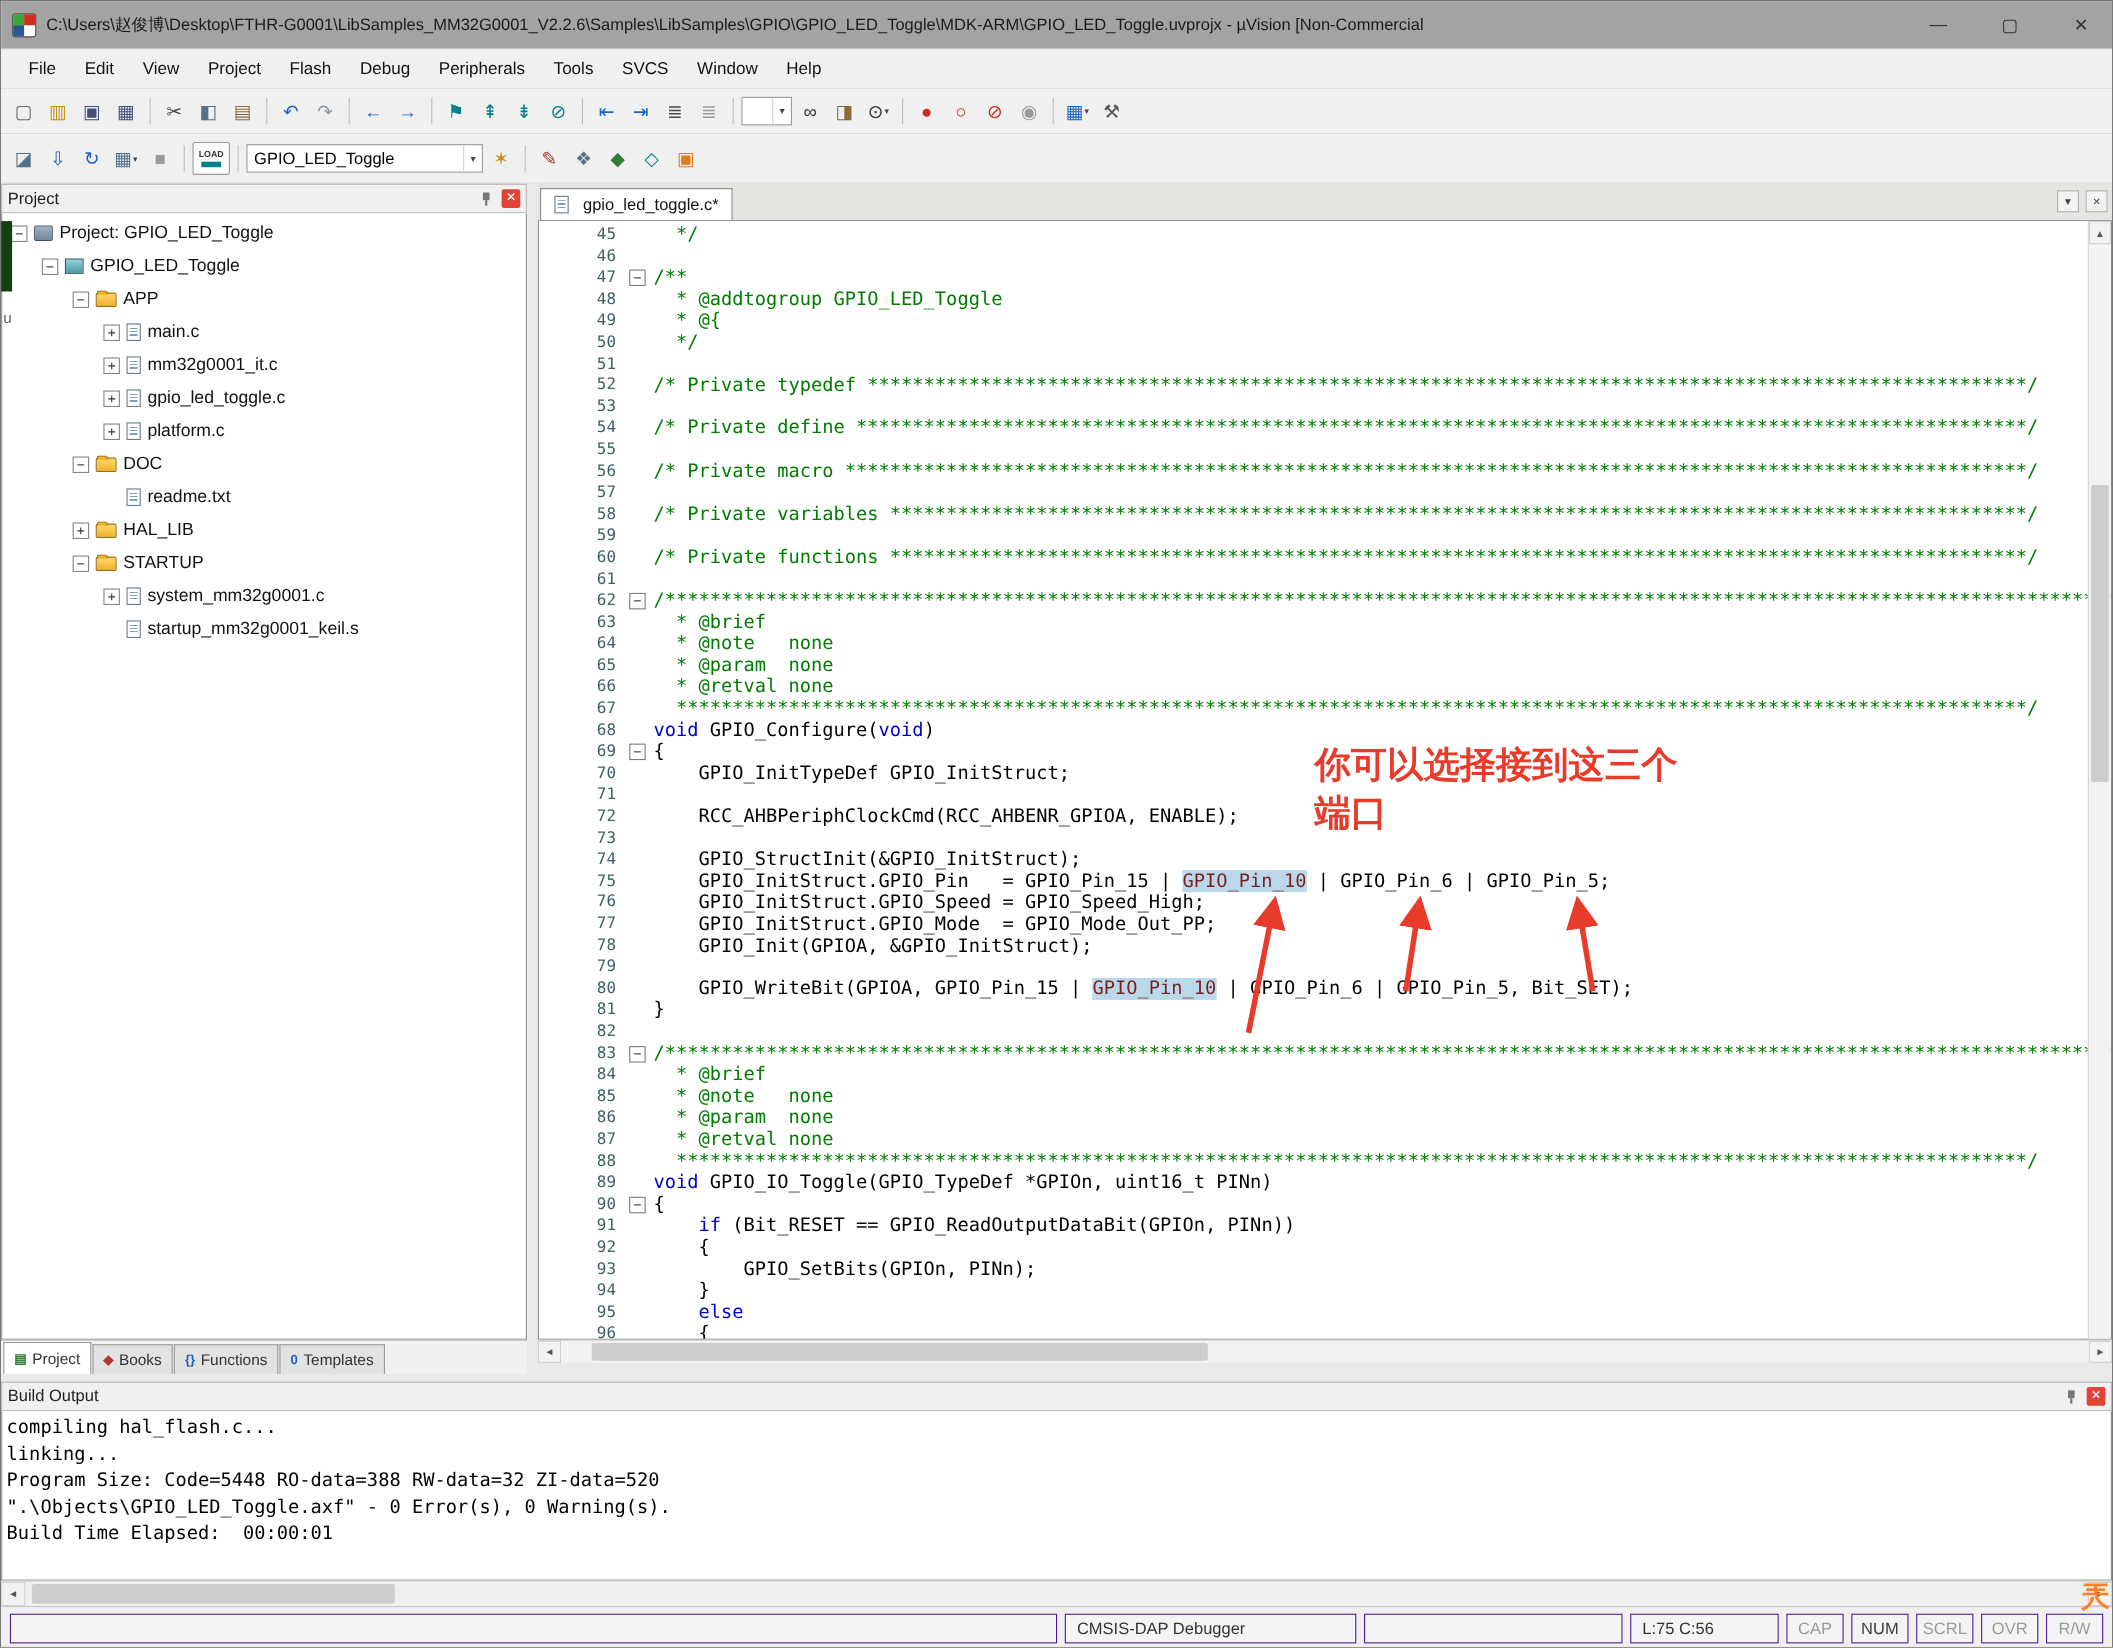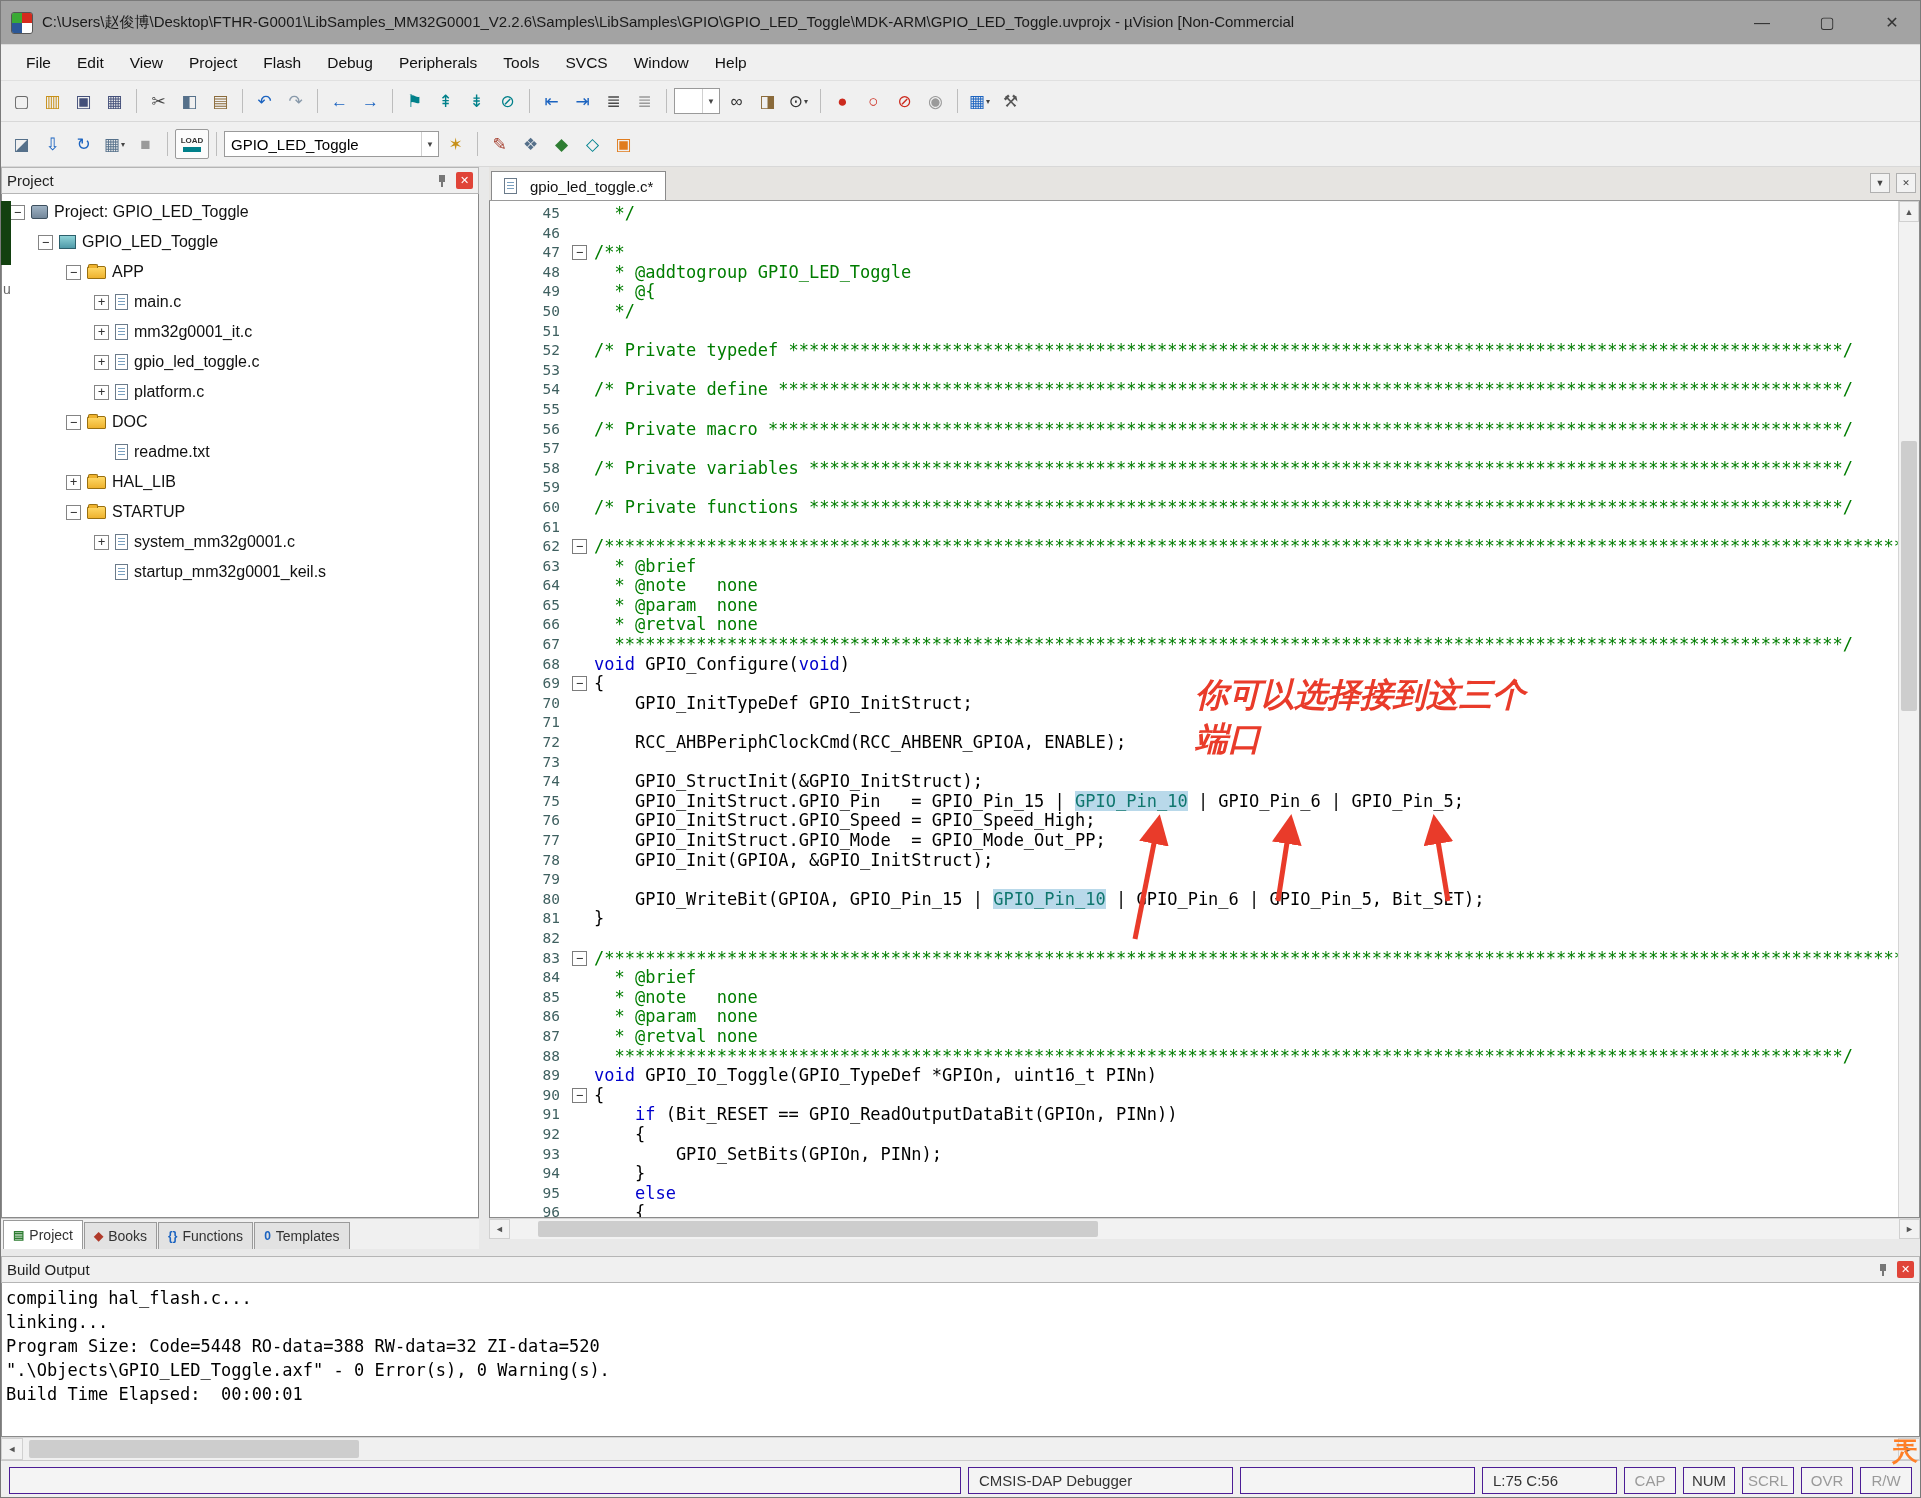--- a/index.html
+++ b/index.html
@@ -67,22 +67,22 @@
   .tabbar-btns { position:absolute; right:4px; top:6px; display:flex; gap:6px; }
   .tabbar-btn { width:20px; height:20px; border:1px solid #b0b0b0; background:#f2f2f2; font-size:9px; color:#444; display:flex; align-items:center; justify-content:center; }
   .code-wrap { flex:1; position:relative; background:#fff; border:1px solid #8a8a8a; border-top:none; overflow:hidden; }
   .code-lines { padding-top:3px; }
   .crow { display:flex; white-space:pre; font-family:"DejaVu Sans Mono",monospace; font-size:17px; line-height:19.6px; height:19.6px; }
   .lnum { width:78px; flex:none; text-align:right; padding-right:8px; color:#3f6060; font-size:14.5px; line-height:19.6px; }
   .fold { width:26px; flex:none; position:relative; }
   .foldbox { position:absolute; left:4px; top:2px; width:15px; height:15px; border:1px solid #7c7c7c; background:#fff; font-size:12px; line-height:12px; text-align:center; color:#333; }
   .ctext { flex:none; }
   .tk-p { color:#000; } .tk-c { color:#007d00; } .tk-k { color:#0000cc; }
-  .tk-hl { color:#0f766e; background:#b9d9ea; }
-  .annotation { position:absolute; left:705px; top:472px; color:#e93b2a; font-size:33px; font-weight:bold; line-height:44px; z-index:6; white-space:nowrap;font-style:italic; }
+  .tk-hl { color:#7f1d1d; background:#b9d9ea; }
+  .annotation { position:absolute; left:705px; top:472px; color:#e93b2a; font-size:33px; font-weight:bold; line-height:44px; z-index:6; white-space:nowrap; }
   .arrows-svg { position:absolute; inset:0; width:100%; height:100%; z-index:5; pointer-events:none; }
 
   
   .vscroll { position:absolute; top:0; right:0; bottom:0; width:21px; background:#f2f2f2; border-left:1px solid #d5d5d5; z-index:4; }
   .vscroll .sb-arrow { height:21px; }
   .sb-arrow { display:flex; align-items:center; justify-content:center; font-size:9px; color:#555; background:#f2f2f2; border:1px solid #d0d0d0; }
   .v-thumb { position:absolute; left:2px; right:2px; top:240px; height:270px; background:#cdcdcd; border-radius:2px; }
   .hscroll { height:21px; background:#f2f2f2; border-top:1px solid #d5d5d5; position:relative; display:flex; }
   .hscroll .sb-arrow { width:21px; height:100%; flex:none; }
   .h-track { flex:1; position:relative; }

